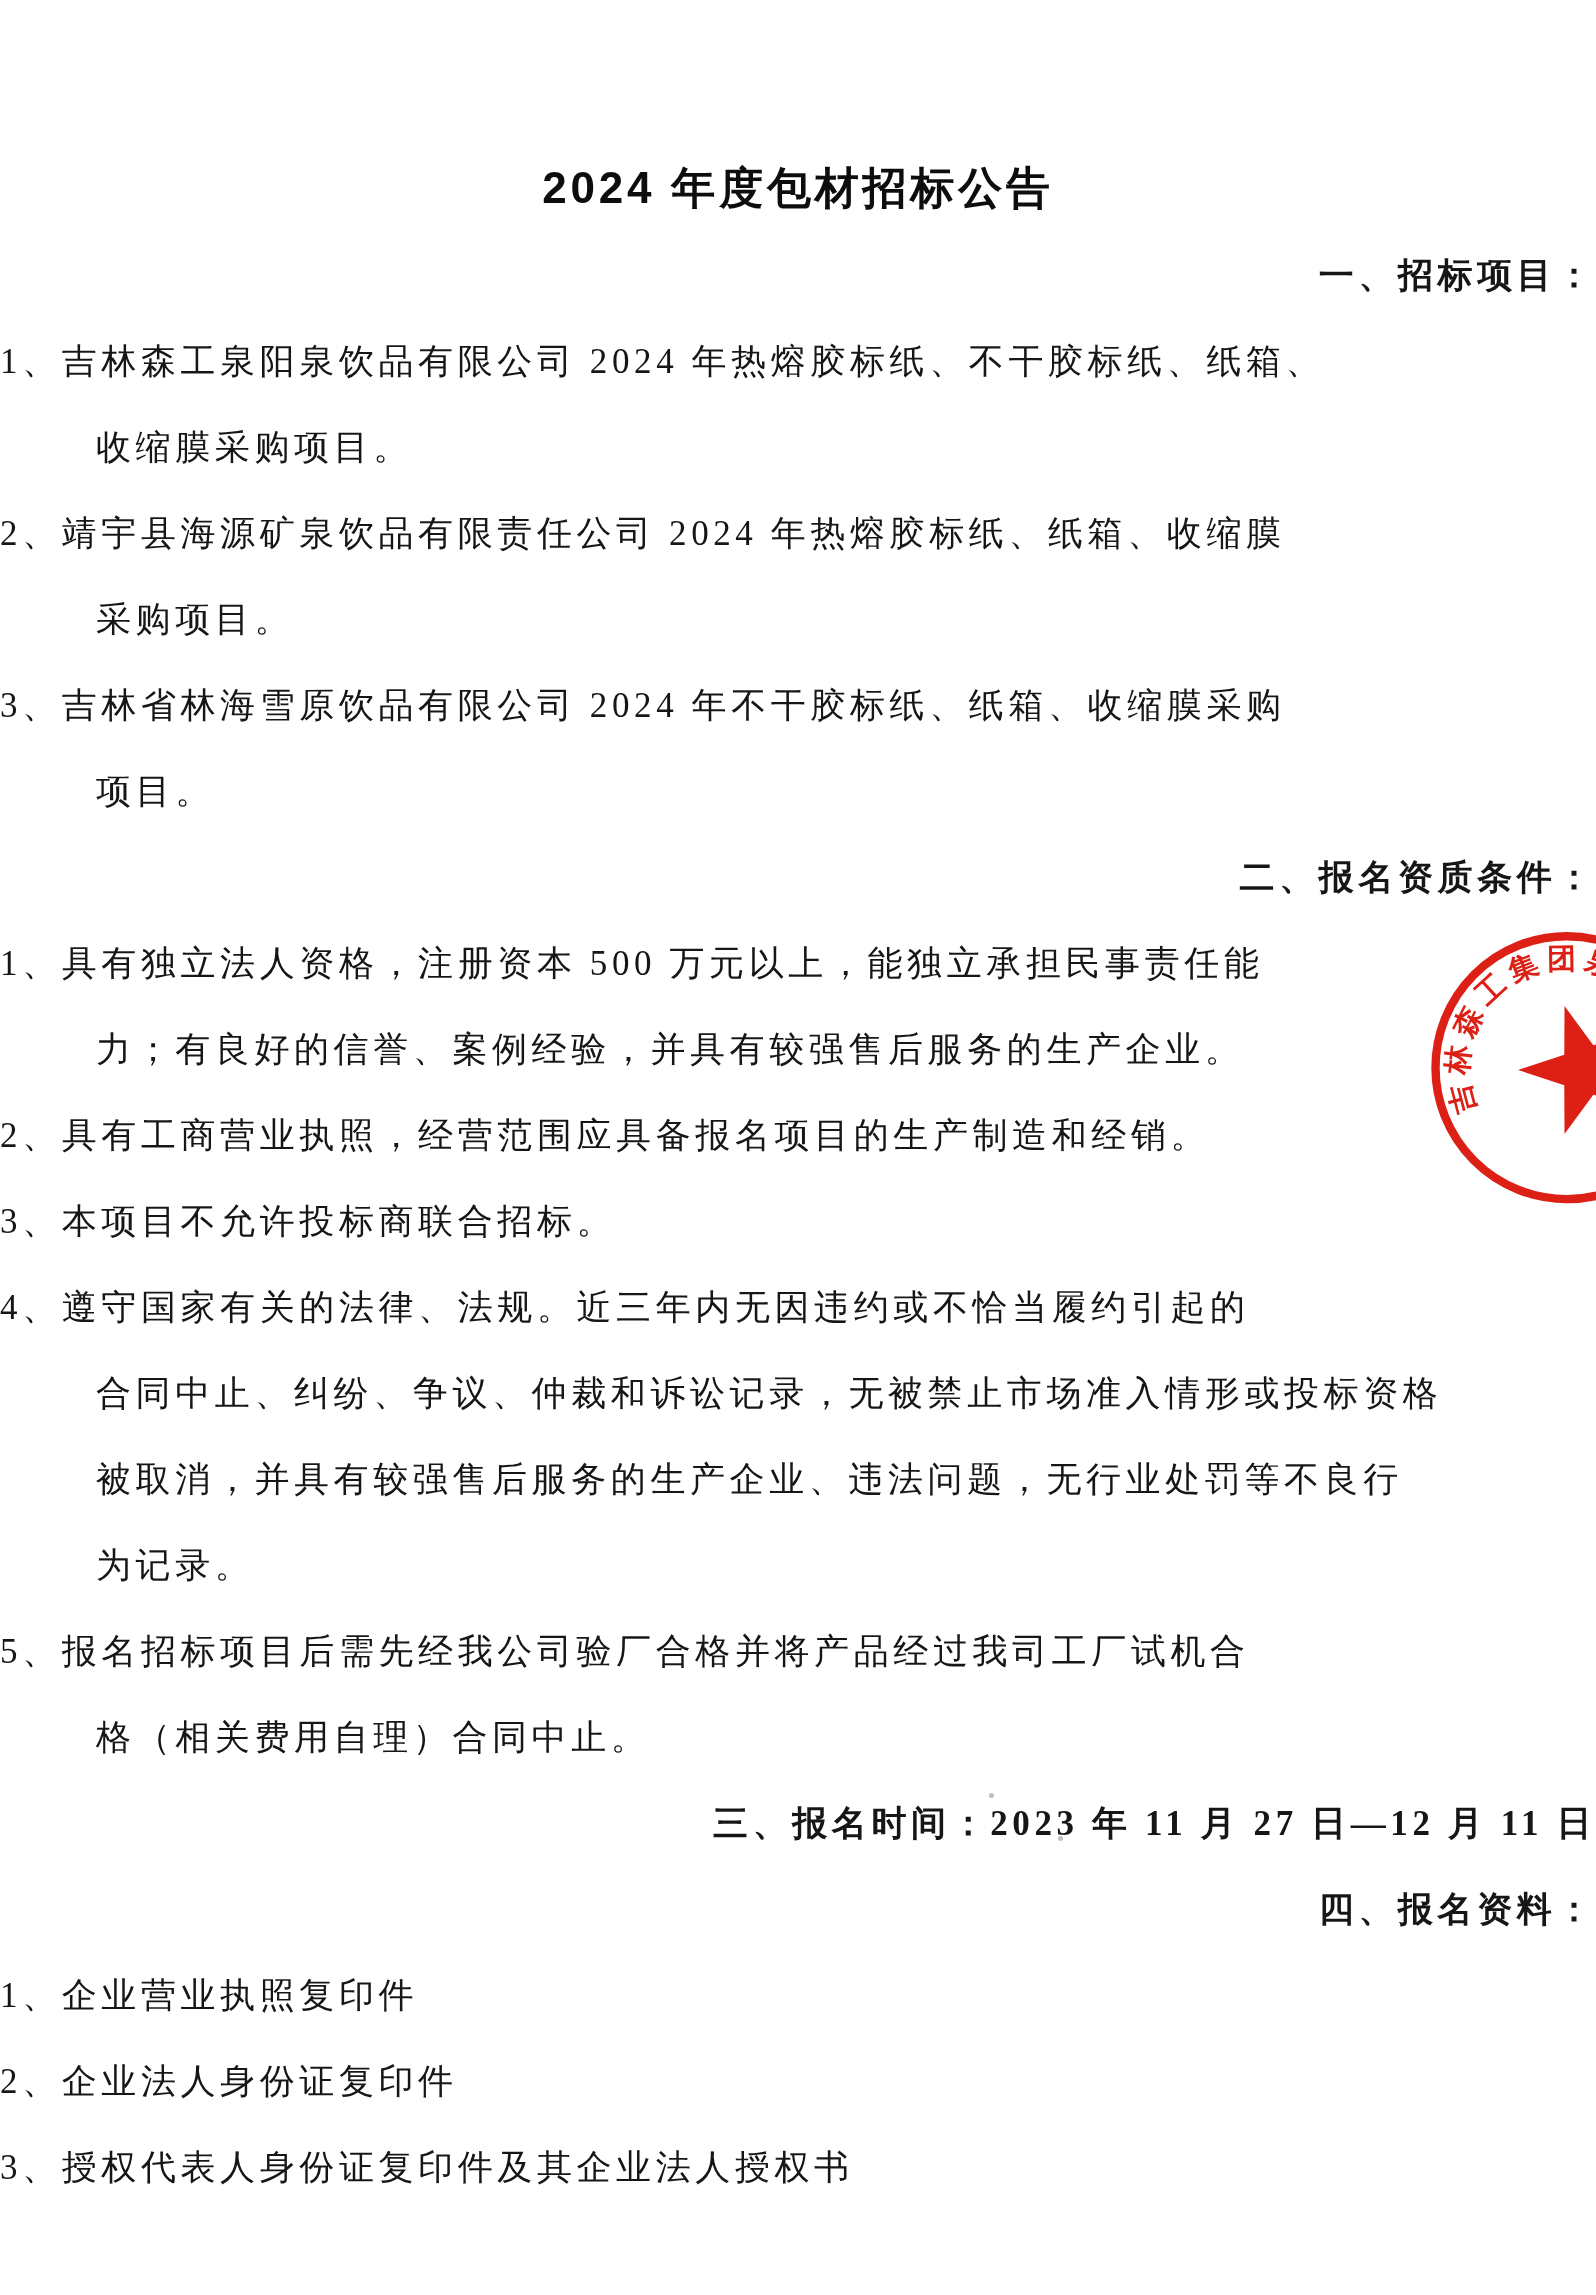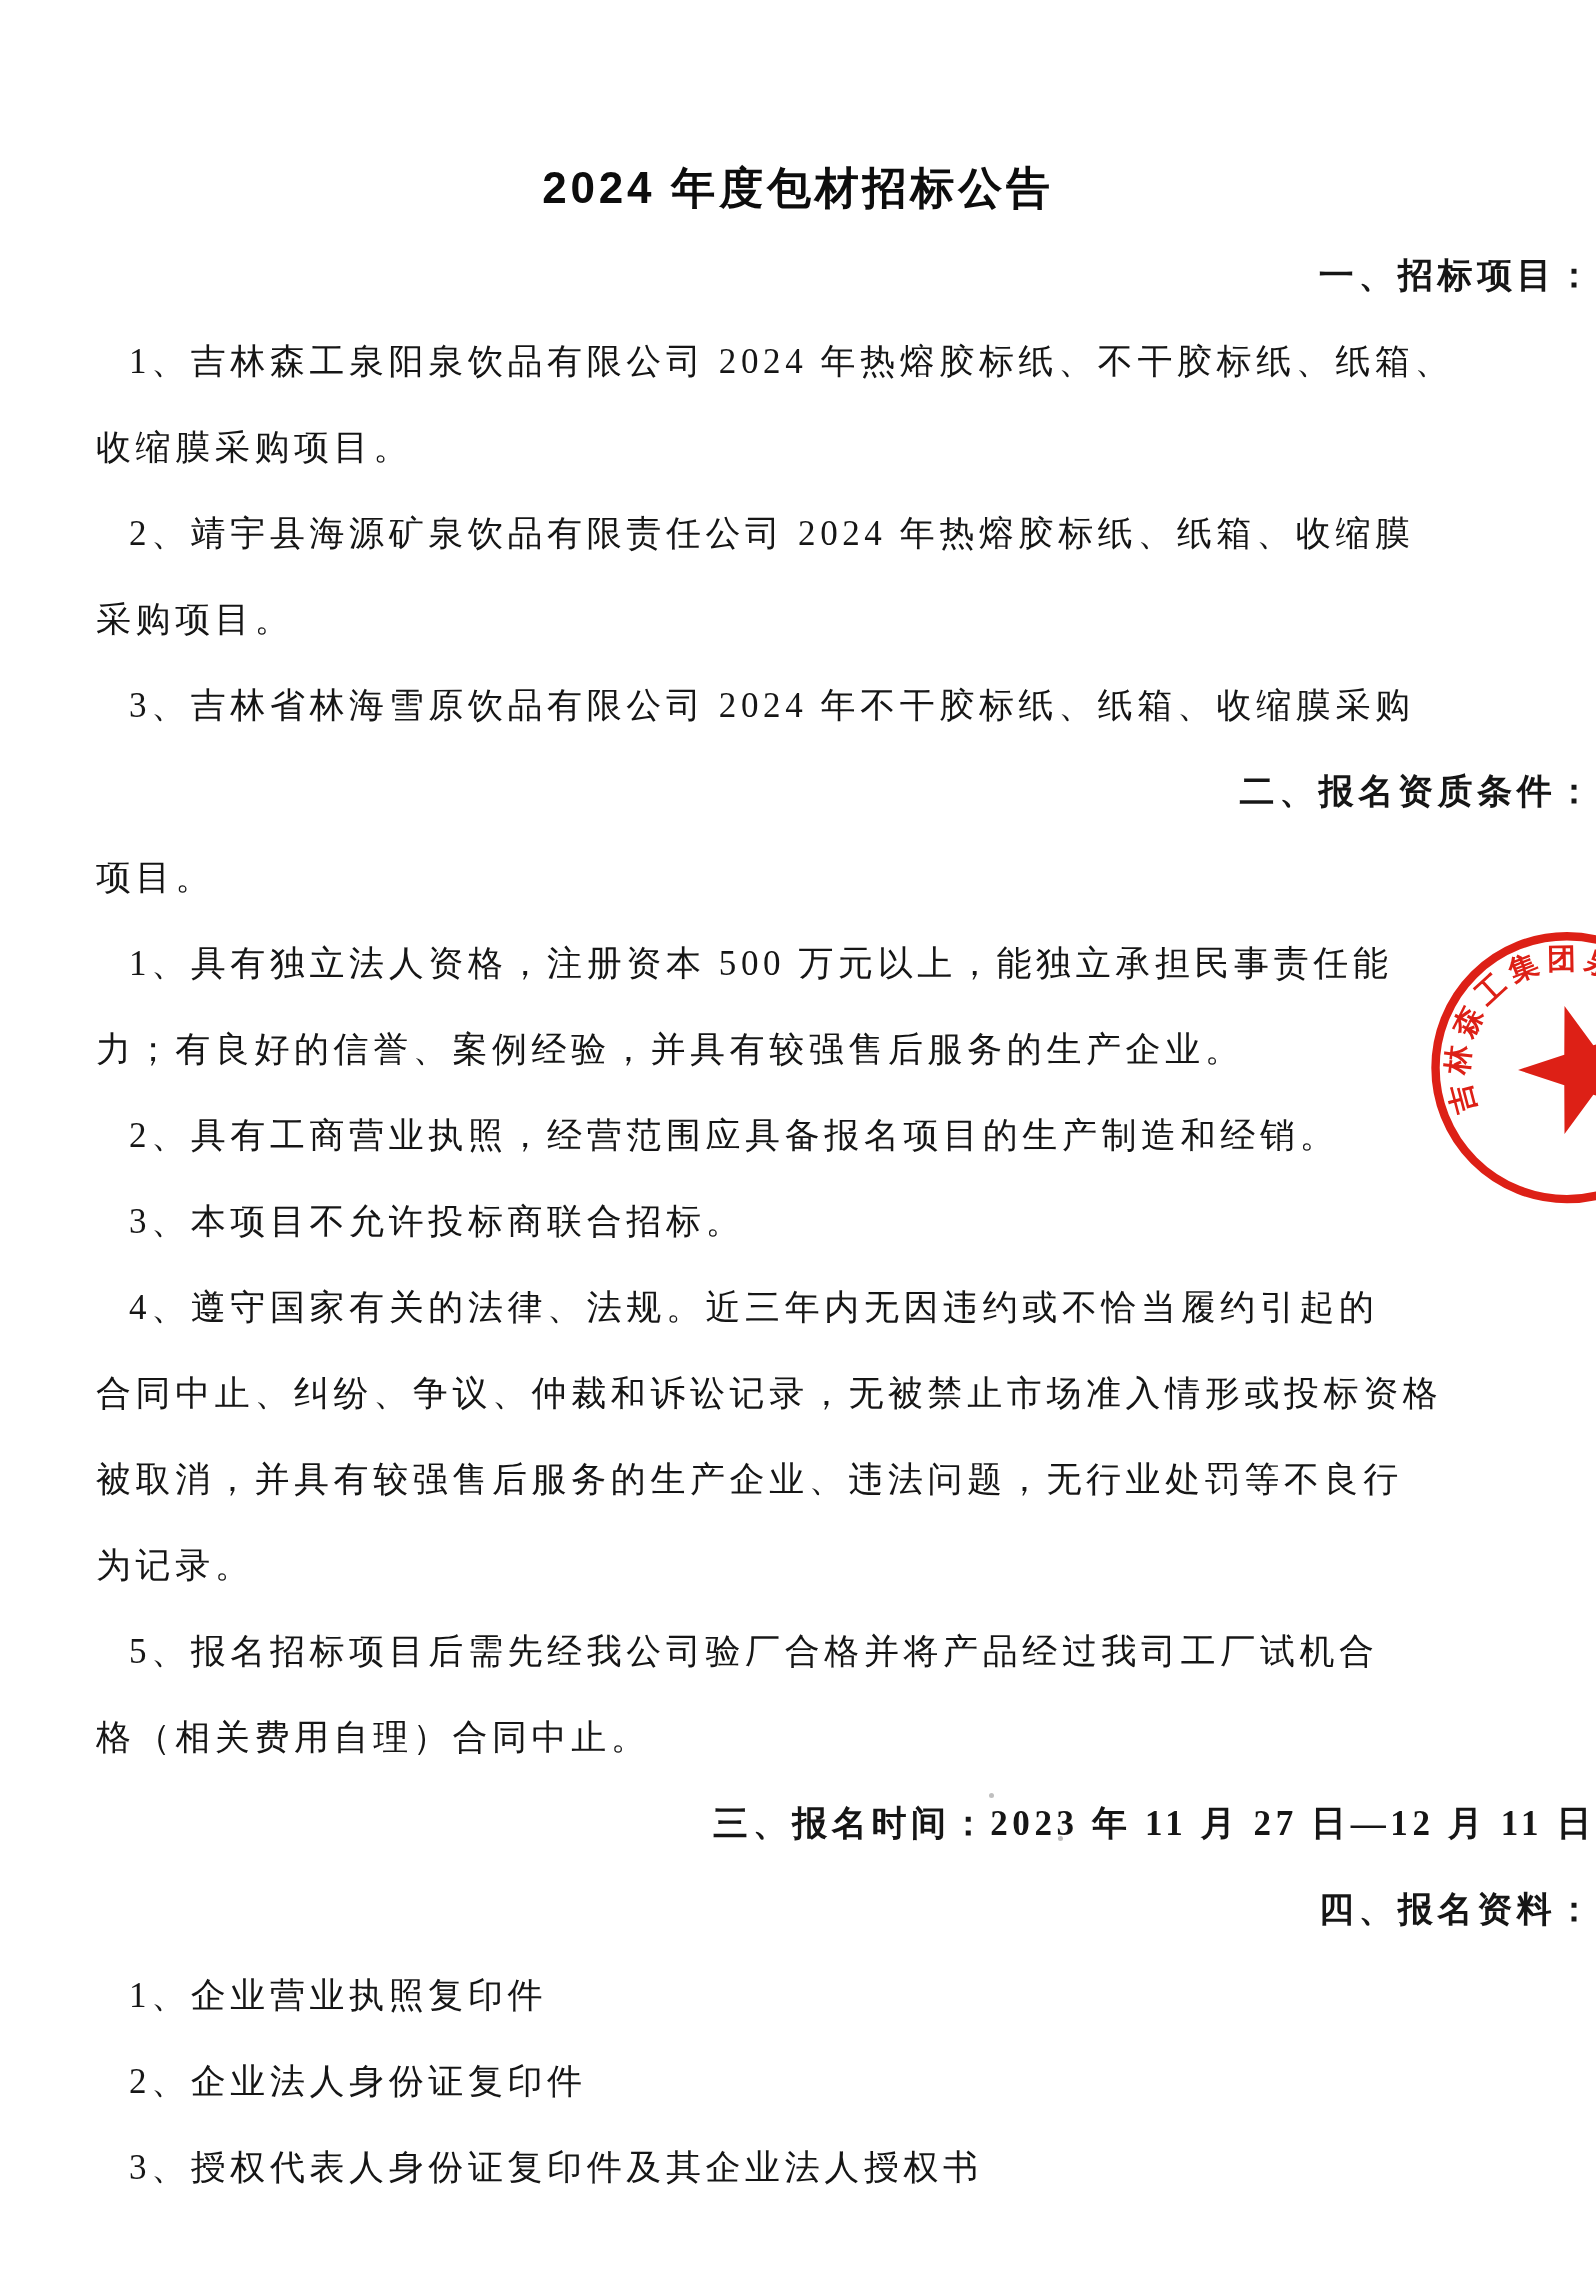--- a/index.html
+++ b/index.html
@@ -35,21 +35,21 @@
   }
   .line {
     height: 86px;
     line-height: 86px;
     font-size: 35px;
     letter-spacing: 4.6px;
     white-space: nowrap;
     font-weight: 500;
   }
   .sec  { padding-left: 88px; font-weight: 600; text-align: right; }
-  .item { padding-left: 129px; }
+  .item { }
   .cont { padding-left: 96px; }
   
   .stamp-svg {
     position: absolute;
     left: 1408px;
     top: 903px;
     width: 188px;
     height: 337px;
   }
   .seal-ring {
@@ -81,22 +81,22 @@
 
   <div class="doc-title">2024 年度包材招标公告</div>
 
   <div class="doc-lines">
     <div class="line sec">一、招标项目：</div>
     <div class="line item">1、吉林森工泉阳泉饮品有限公司 2024 年热熔胶标纸、不干胶标纸、纸箱、</div>
     <div class="line cont">收缩膜采购项目。</div>
     <div class="line item">2、靖宇县海源矿泉饮品有限责任公司 2024 年热熔胶标纸、纸箱、收缩膜</div>
     <div class="line cont">采购项目。</div>
     <div class="line item">3、吉林省林海雪原饮品有限公司 2024 年不干胶标纸、纸箱、收缩膜采购</div>
+    <div class="line cont">项目。</div>
     <div class="line sec">二、报名资质条件：</div>
-    <div class="line cont">项目。</div>
     <div class="line item">1、具有独立法人资格，注册资本 500 万元以上，能独立承担民事责任能</div>
     <div class="line cont">力；有良好的信誉、案例经验，并具有较强售后服务的生产企业。</div>
     <div class="line item">2、具有工商营业执照，经营范围应具备报名项目的生产制造和经销。</div>
     <div class="line item">3、本项目不允许投标商联合招标。</div>
     <div class="line item">4、遵守国家有关的法律、法规。近三年内无因违约或不恰当履约引起的</div>
     <div class="line cont">合同中止、纠纷、争议、仲裁和诉讼记录，无被禁止市场准入情形或投标资格</div>
     <div class="line cont">被取消，并具有较强售后服务的生产企业、违法问题，无行业处罚等不良行</div>
     <div class="line cont">为记录。</div>
     <div class="line item">5、报名招标项目后需先经我公司验厂合格并将产品经过我司工厂试机合</div>
     <div class="line cont">格（相关费用自理）合同中止。</div>

